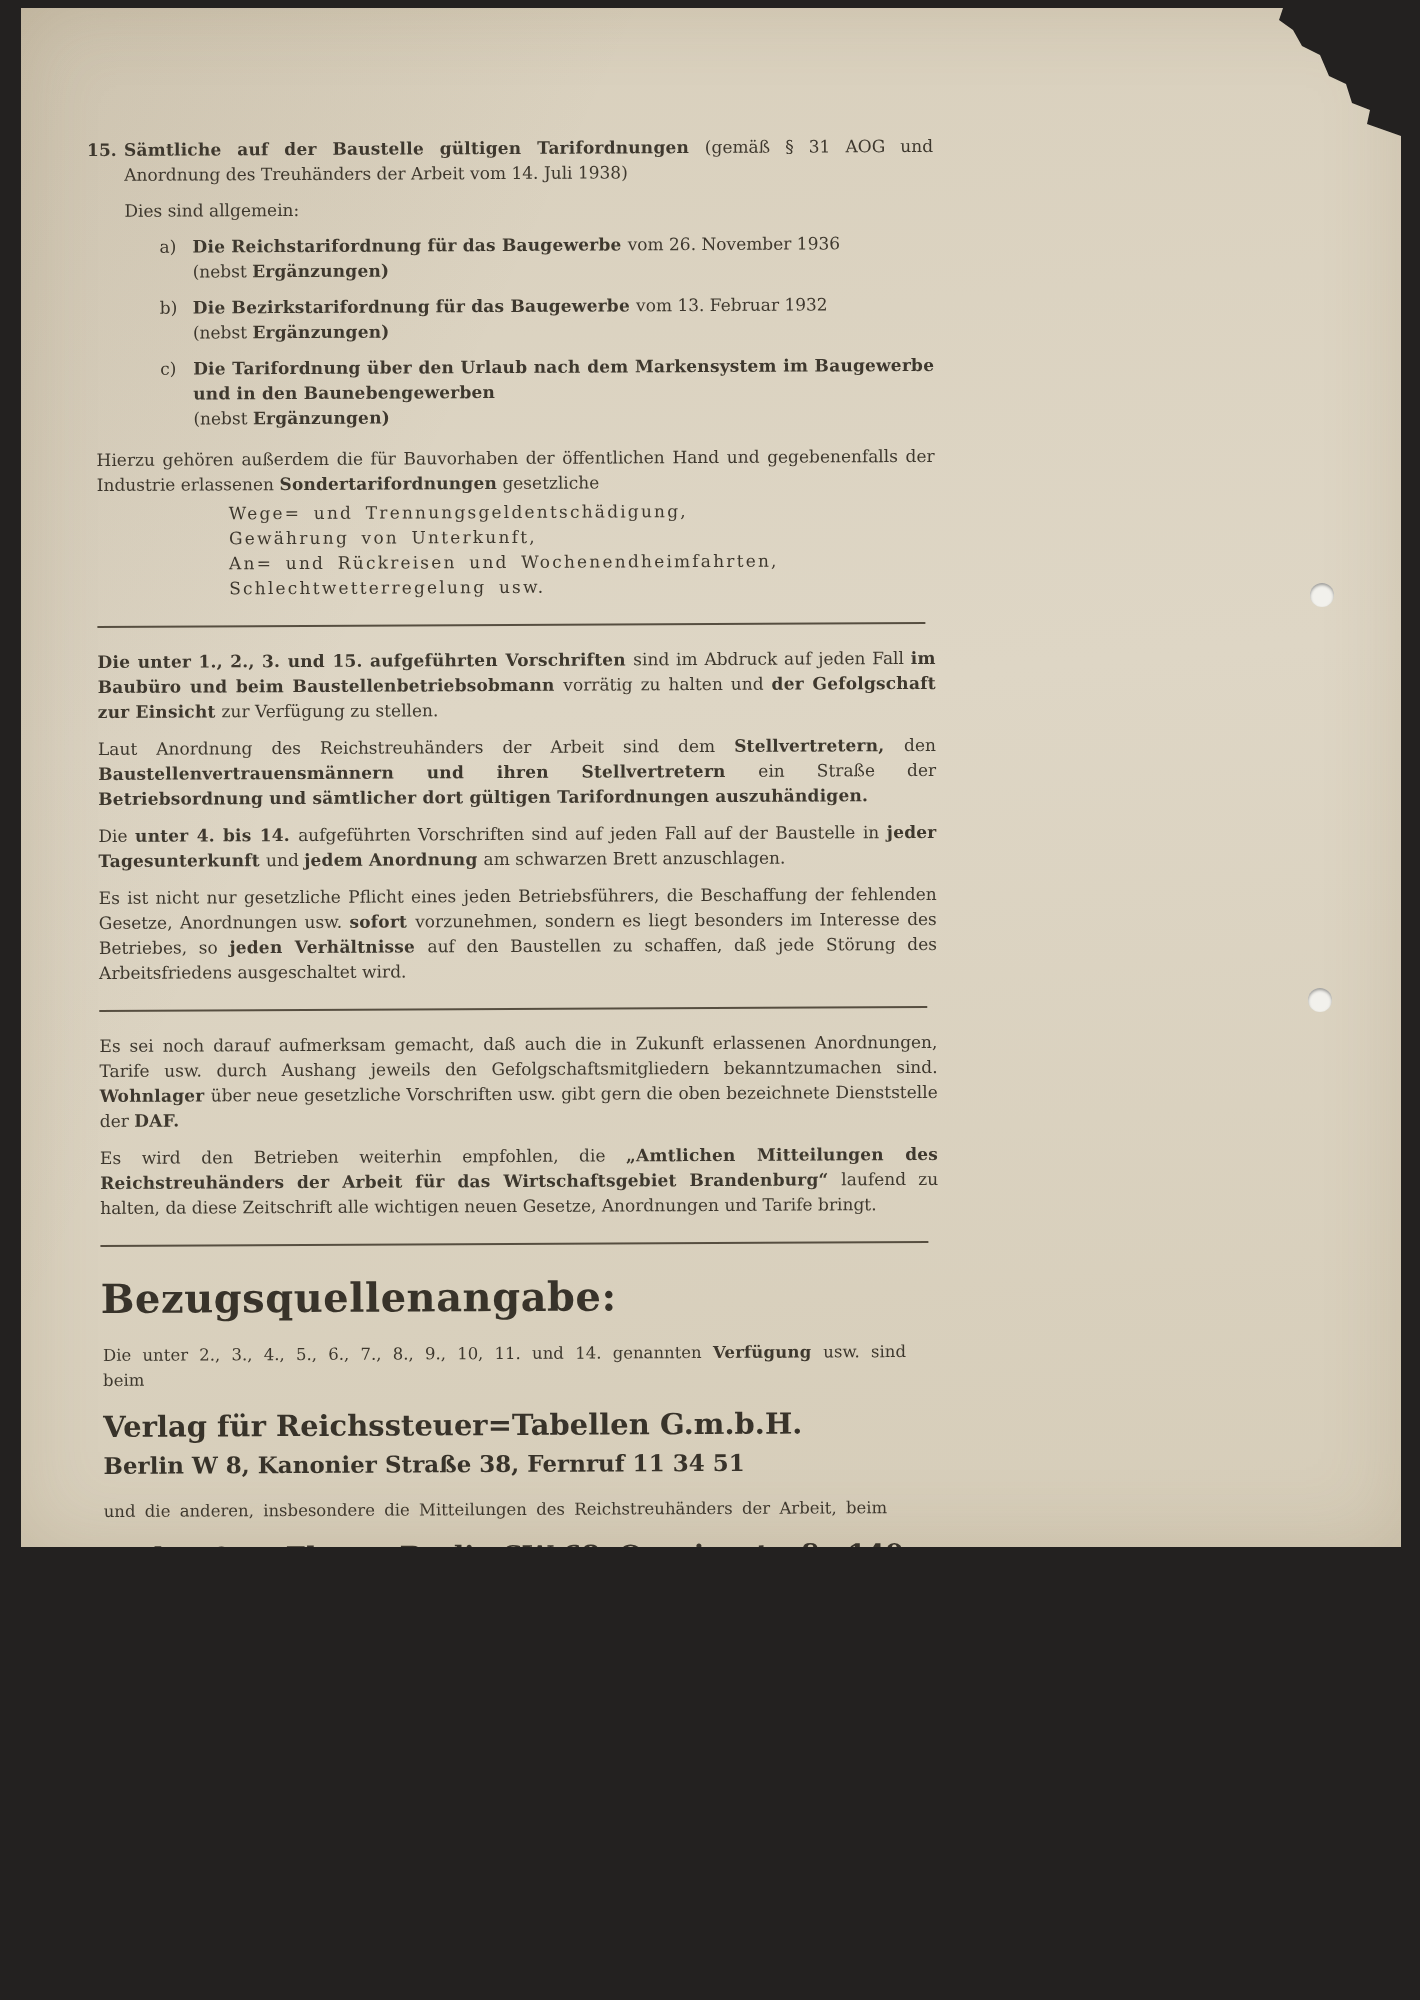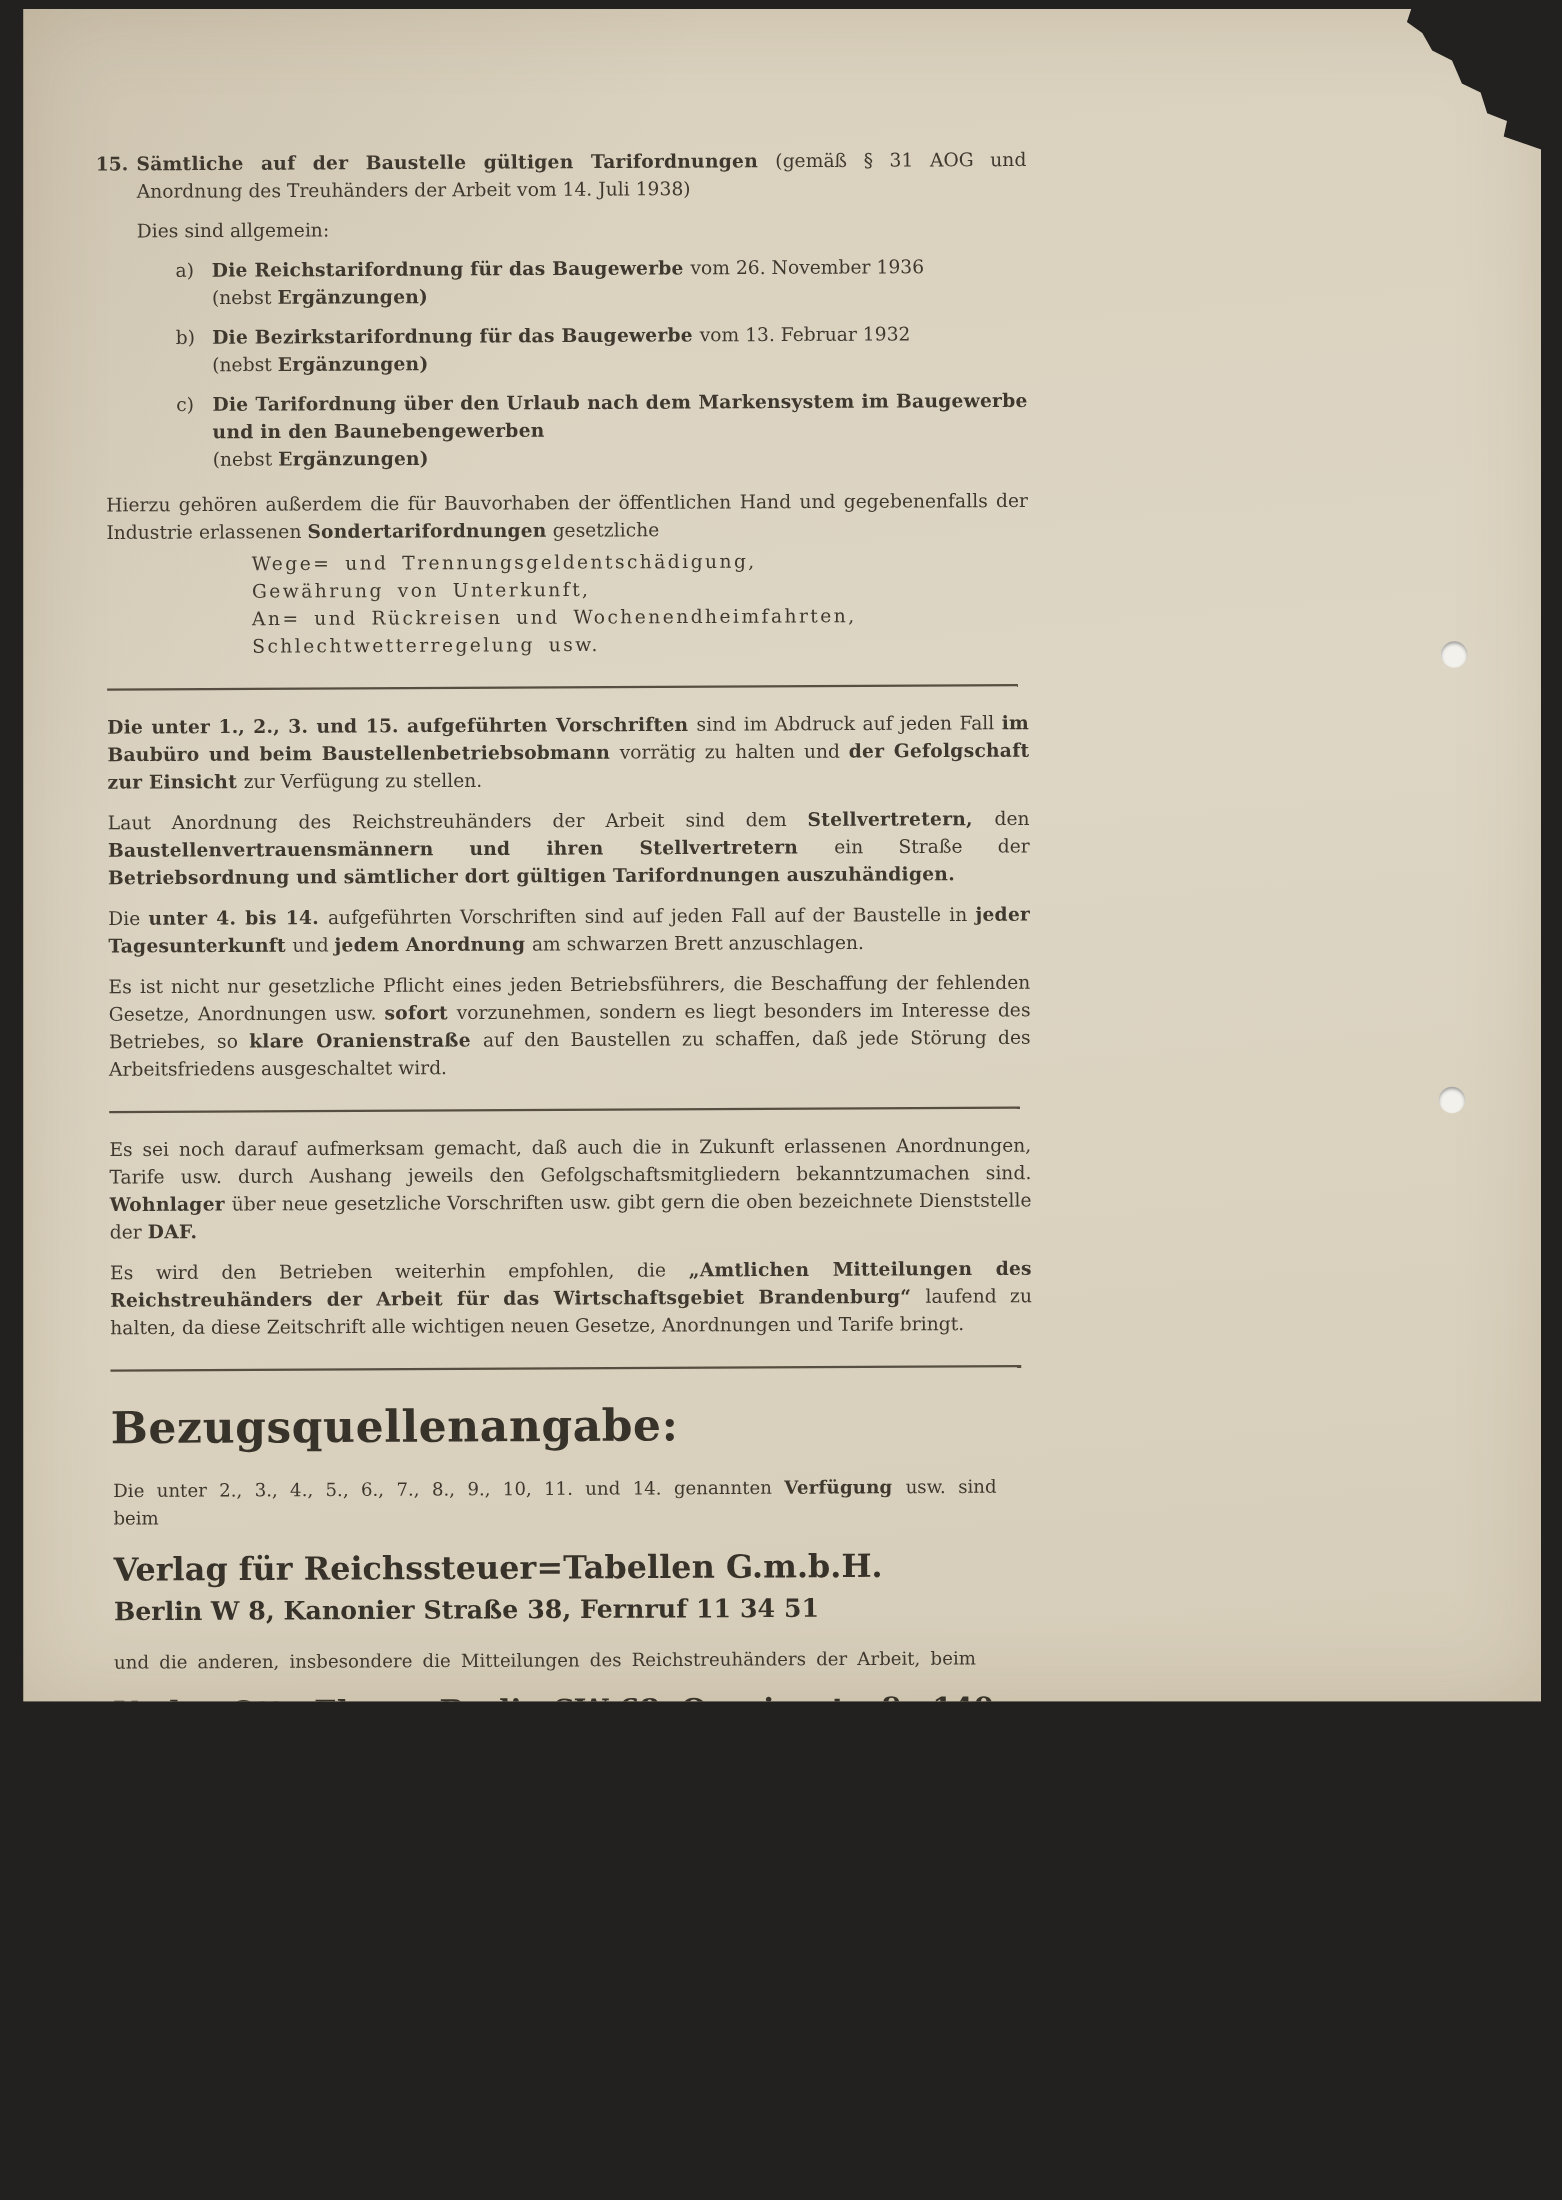--- a/index.html
+++ b/index.html
@@ -115,21 +115,21 @@
         <div class="subject-line">Gewährung von Unterkunft,</div>
         <div class="subject-line">An= und Rückreisen und Wochenendheimfahrten,</div>
         <div class="subject-line">Schlechtwetterregelung usw.</div>
       </div>
 
       <hr class="rule">
 
       <p class="para"><b>Die unter 1., 2., 3. und 15. aufgeführten Vorschriften </b><span>sind im Abdruck auf jeden Fall </span><b>im Baubüro und beim Baustellenbetriebsobmann </b><span>vorrätig zu halten und </span><b>der Gefolgschaft zur Einsicht </b><span>zur Verfügung zu stellen.</span></p>
       <p class="para"><span>Laut Anordnung des Reichstreuhänders der Arbeit sind dem </span><b>Stellvertretern, </b><span>den </span><b>Baustellenvertrauensmännern und ihren Stellvertretern </b><span>ein Straße der </span><b>Betriebsordnung und sämtlicher dort gültigen Tarifordnungen auszuhändigen.</b></p>
       <p class="para"><span>Die </span><b>unter 4. bis 14. </b><span>aufgeführten Vorschriften sind auf jeden Fall auf der Baustelle in </span><b>jeder Tagesunterkunft </b><span>und </span><b>jedem Anordnung </b><span>am schwarzen Brett anzuschlagen.</span></p>
-      <p class="para"><span>Es ist nicht nur gesetzliche Pflicht eines jeden Betriebsführers, die Beschaffung der fehlenden Gesetze, Anordnungen usw. </span><b>sofort </b><span>vorzunehmen, sondern es liegt besonders im Interesse des Betriebes, so </span><b>klare Oranienstraße </b><span>auf den Baustellen zu schaffen, daß jede Störung des Arbeitsfriedens ausgeschaltet wird.</span></p>
+      <p class="para"><span>Es ist nicht nur gesetzliche Pflicht eines jeden Betriebsführers, die Beschaffung der fehlenden Gesetze, Anordnungen usw. </span><b>sofort </b><span>vorzunehmen, sondern es liegt besonders im Interesse des Betriebes, so </span><b>jeden Verhältnisse </b><span>auf den Baustellen zu schaffen, daß jede Störung des Arbeitsfriedens ausgeschaltet wird.</span></p>
 
       <hr class="rule">
 
       <p class="para"><span>Es sei noch darauf aufmerksam gemacht, daß auch die in Zukunft erlassenen Anordnungen, Tarife usw. durch Aushang jeweils den Gefolgschaftsmitgliedern bekanntzumachen sind. </span><b>Wohnlager </b><span>über neue gesetzliche Vorschriften usw. gibt gern die oben bezeichnete Dienststelle der </span><b>DAF.</b></p>
       <p class="para"><span>Es wird den Betrieben weiterhin empfohlen, die </span><b>„Amtlichen Mitteilungen des Reichstreuhänders der Arbeit für das Wirtschaftsgebiet Brandenburg“ </b><span>laufend zu halten, da diese Zeitschrift alle wichtigen neuen Gesetze, Anordnungen und Tarife bringt.</span></p>
 
       <hr class="rule">
 
       <h1 class="sources-title">Bezugsquellenangabe:</h1>
 

